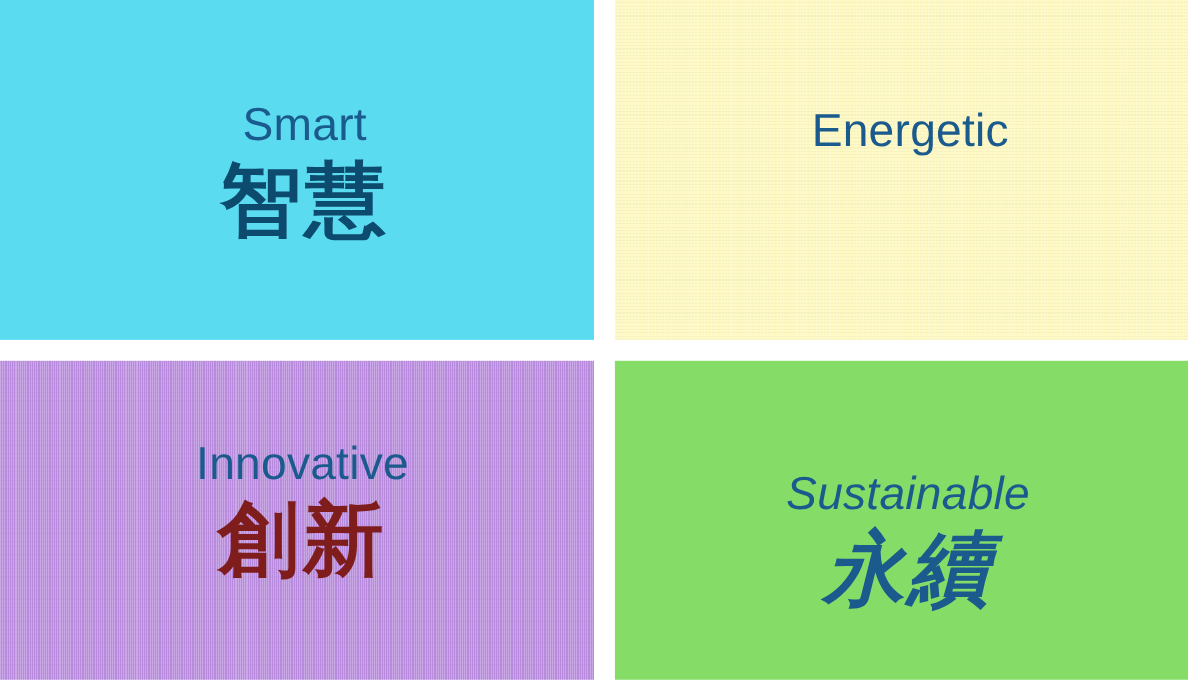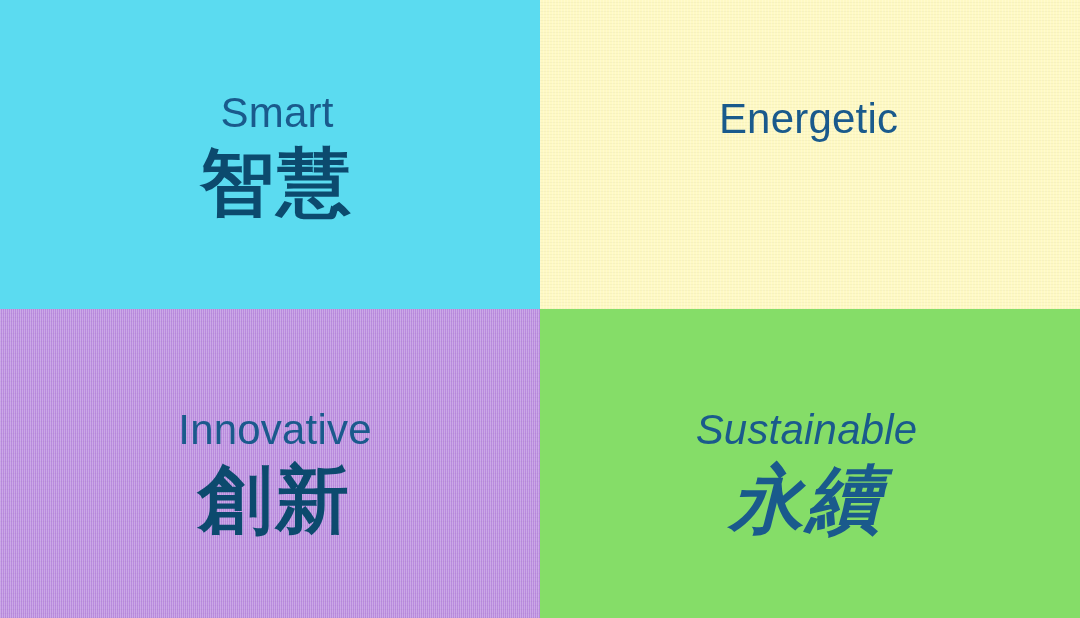--- a/index.html
+++ b/index.html
@@ -14,20 +14,21 @@
     height: 618px;
     overflow: hidden;
     font-family: "Liberation Sans", "DejaVu Sans", sans-serif;
   }
   .grid {
     display: grid;
     grid-template-columns: 540px 540px;
     grid-template-rows: 309px 309px;
     width: 889px;
     height: 618px;
+    gap: 19px;
   }
   .panel {
     position: relative;
     overflow: hidden;
     display: flex;
     flex-direction: column;
     align-items: center;
     justify-content: flex-start;
   }
   
@@ -91,21 +92,21 @@
     font-size: 74px;
     font-weight: 700;
     line-height: 1.06;
     letter-spacing: 3px;
     margin-top: 9px;
     white-space: nowrap;
   }
   
   .panel-tl .textblock { margin-top: 92px; margin-left: 14px; }
   .panel-tr .textblock { margin-top: 98px; margin-left: -3px; }
-  .panel-bl .textblock { margin-top: 100px; margin-left: 10px; }
+  .panel-bl .textblock { margin-top: 72px; margin-left: 10px; }
   .panel-br .textblock { margin-top: 100px; margin-left: -7px; font-style: italic; }
 </style>
 </head>
 <body>
 
 <div id="poster" style="width: 1080px; height: 618px;">
   <div class="grid">
 
     <div class="panel panel-tl" style="background-color: rgb(91, 219, 240);">
       <div class="textblock">
@@ -116,21 +117,21 @@
 
     <div class="panel panel-tr textured" style="background-color: #fef9c3;">
       <div class="textblock">
         <div class="word-en" style="color: rgb(26, 90, 140);">Energetic</div>
       </div>
     </div>
 
     <div class="panel panel-bl textured fine" style="background-color: rgb(185, 139, 222);">
       <div class="textblock">
         <div class="word-en" style="color: rgb(26, 90, 140);">Innovative</div>
-        <div class="word-cjk" style="color: #0c4a6e;">創新</div>
+        <div class="word-cjk" style="color: #7f1d1d;">創新</div>
       </div>
     </div>
 
     <div class="panel panel-br" style="background-color: rgb(133, 221, 104);">
       <div class="textblock">
         <div class="word-en" style="color: rgb(26, 90, 140);">Sustainable</div>
         <div class="word-cjk" style="color: rgb(26, 90, 140);">永續</div>
       </div>
     </div>
 

